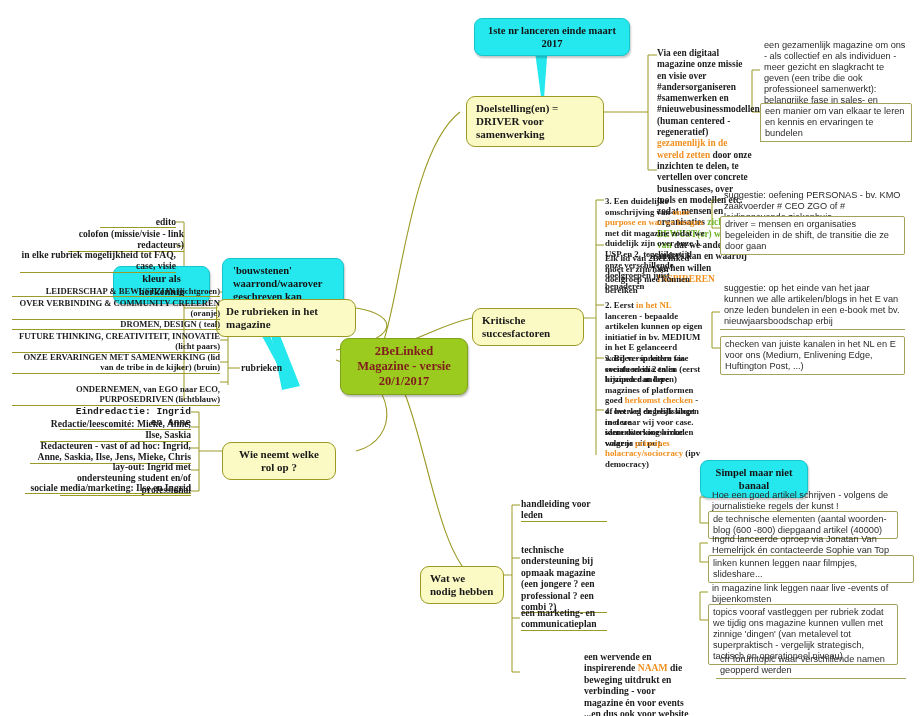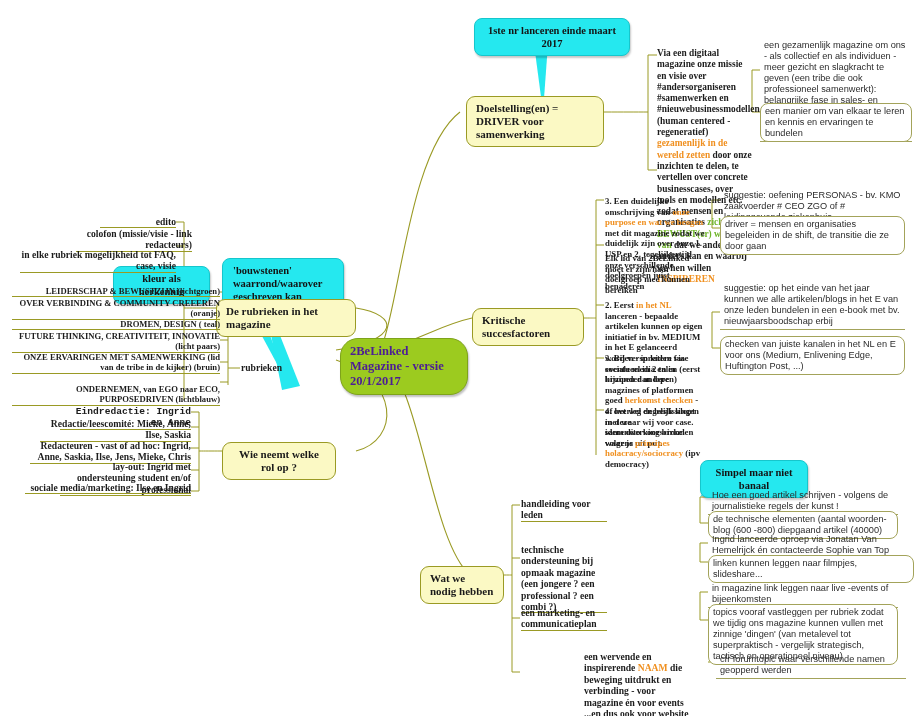--- a/index.html
+++ b/index.html
@@ -23,25 +23,25 @@
     color:#1a1a1a;
     font-weight:bold;
     font-size:11px;
     line-height:13px;
     padding:5px 9px;
     text-align:left;
   }
   .node.center{
     background:#9ccb1f;
     border:1px solid #7ea31a;
-    border-radius:18px;
-    text-align:left;
+    border-radius:9px;
+    text-align:center;
     font-size:12.5px;
     line-height:15px;
-    color:#4c1d95;
+    color:#7f1d1d;
     box-shadow:1px 2px 2px rgba(0,0,0,.25);
   }
   .callout{
     position:absolute;
     box-sizing:border-box;
     background:#25e8ef;
     border:1px solid #16c6cc;
     border-radius:8px;
     color:#141414;
     font-weight:bold;
@@ -73,21 +73,21 @@
     box-sizing:border-box;
     font-size:9.2px;
     line-height:11px;
     color:#2b2b2b;
     font-weight:normal;
     font-family:"Liberation Sans", sans-serif;
     padding:2px 4px;
   }
   .note.boxed{
     border:1px solid #a3a35a;
-    border-radius:8px;
+    border-radius:2px;
     background:#ffffff;
   }
   .note.plain{border:none;}
   .note.underline{border-bottom:1px solid #a3a35a;}
 
   
   .para{
     position:absolute;
     box-sizing:border-box;
     font-size:9.4px;
@@ -237,21 +237,21 @@
   </div>
 
   <div class="note plain underline" style="left:720px;top:188px;width:185px;">suggestie: oefening PERSONAS - bv. KMO zaakvoerder # CEO ZGO of # leidinggevende ziekenhuis</div>
   <div class="note boxed" style="left:720px;top:216px;width:185px;">driver = mensen en organisaties begeleiden in de shift, de transitie die ze door gaan</div>
   <div class="note plain underline" style="left:720px;top:281px;width:185px;">suggestie: op het einde van het jaar kunnen we alle artikelen/blogs in het E van onze leden bundelen in een e-book met bv. nieuwjaarsboodschap erbij</div>
   <div class="note boxed" style="left:720px;top:336px;width:185px;">checken van juiste kanalen in het NL en E voor ons (Medium, Enlivening Edge, Huftington Post, ...)</div>
 
   <div class="node" style="left:216px;top:299px;width:140px;">De rubrieken in het magazine</div>
 
   <div class="leaf under" style="left:100px;top:216px;width:76px;">edito</div>
-  <div class="leaf under" style="left:76px;top:228px;width:116px;">colofon (missie/visie - link redacteurs)</div>
+  <div class="leaf under" style="left:68px;top:228px;width:116px;">colofon (missie/visie - link redacteurs)</div>
   <div class="leaf under" style="left:20px;top:249px;width:156px;">in elke rubriek mogelijkheid tot FAQ, case, visie</div>
 
   <div class="leaf l" style="left:241px;top:362px;width:60px;">rubrieken</div>
 
   <div class="leaf caps under" style="left:12px;top:286px;width:208px;">LEIDERSCHAP &amp; BEWUSTZIJN (lichtgroen)</div>
   <div class="leaf caps under" style="left:12px;top:298px;width:208px;">OVER VERBINDING &amp; COMMUNITY CREEEREN (oranje)</div>
   <div class="leaf caps under" style="left:12px;top:319px;width:208px;">DROMEN, DESIGN ( teal)</div>
   <div class="leaf caps under" style="left:12px;top:331px;width:208px;">FUTURE THINKING, CREATIVITEIT, INNOVATIE (licht paars)</div>
   <div class="leaf caps under" style="left:12px;top:352px;width:208px;">ONZE ERVARINGEN MET SAMENWERKING (lid van de tribe in de kijker) (bruin)</div>
   <div class="leaf caps under" style="left:12px;top:384px;width:208px;">ONDERNEMEN, van EGO naar ECO, PURPOSEDRIVEN (lichtblauw)</div>

